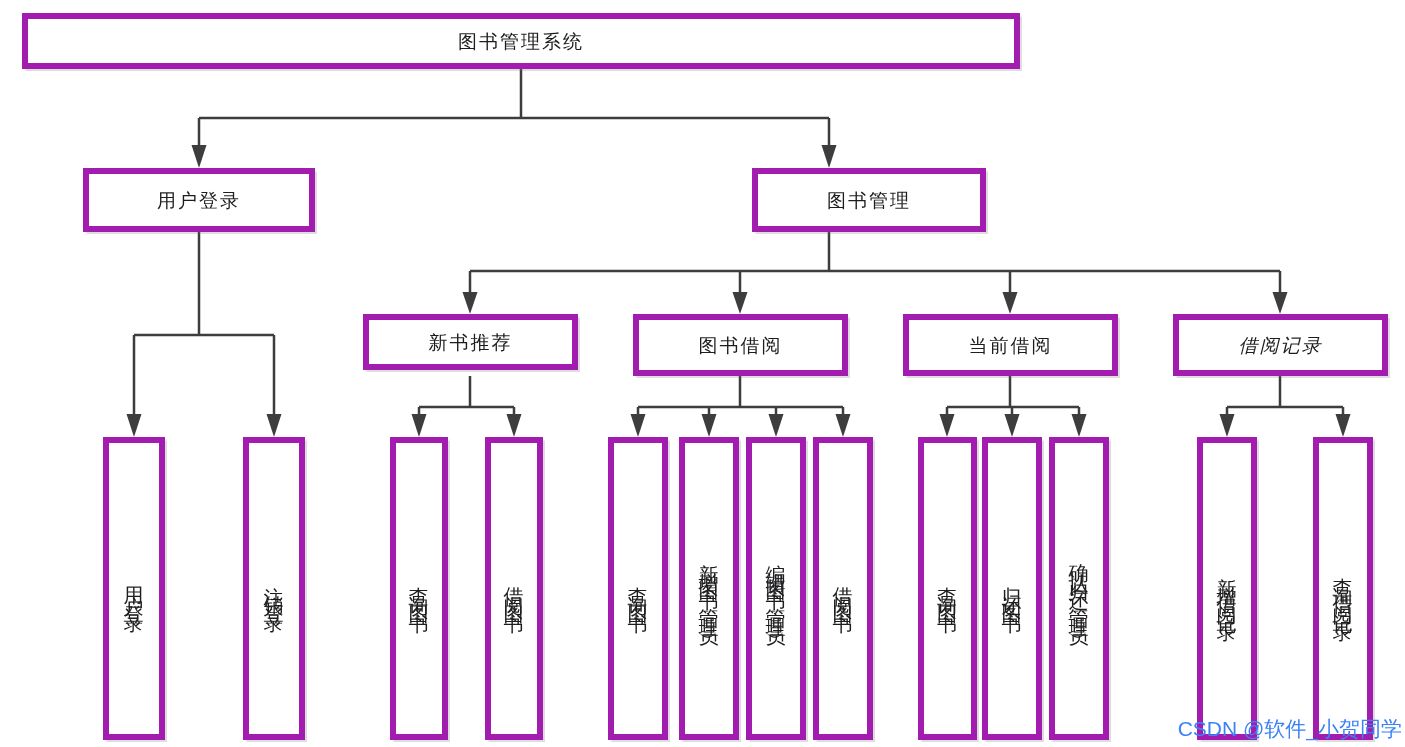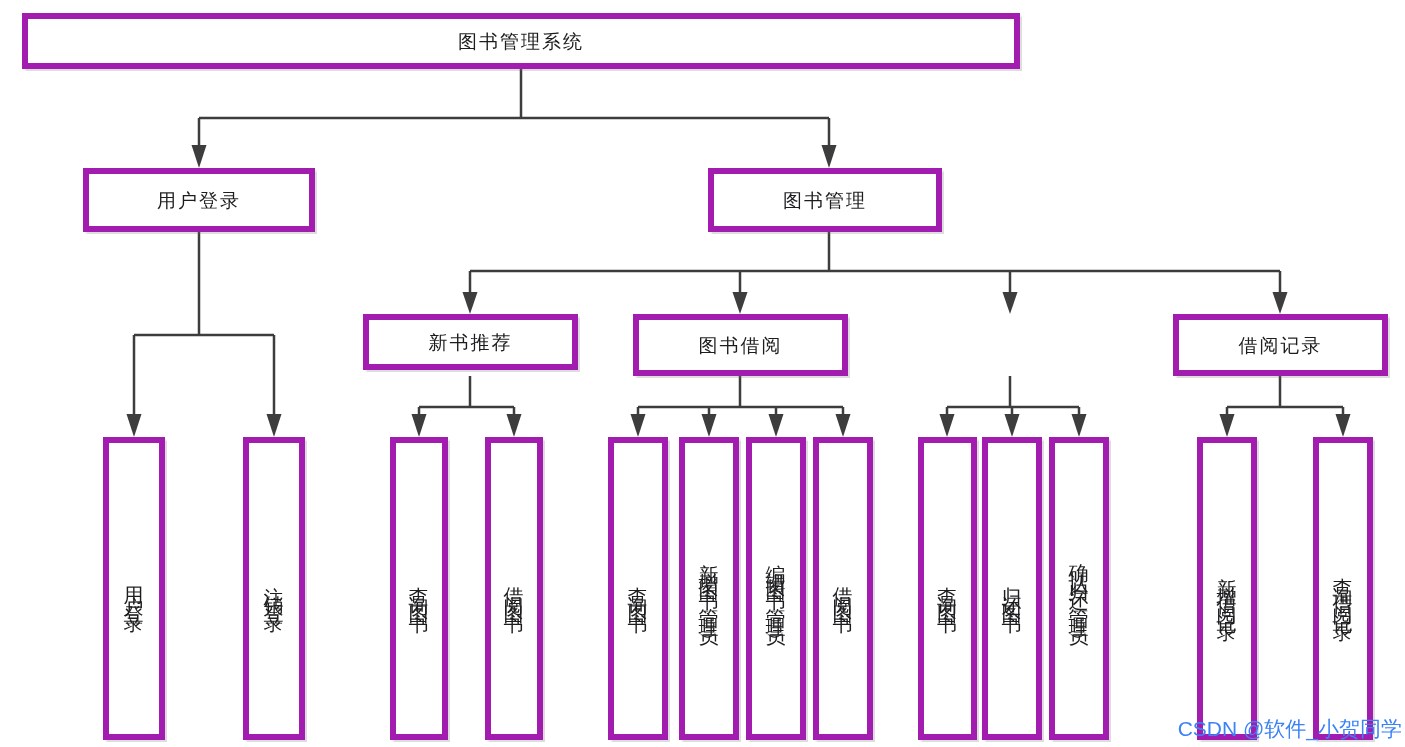--- a/index.html
+++ b/index.html
@@ -89,31 +89,34 @@
     </g>
   </svg>
 
   <div class="box h" style="left:22px;top:13px;width:998px;height:56px;">
     <span>图书管理系统</span>
   </div>
 
   <div class="box h" style="left:83px;top:168px;width:232px;height:64px;">
     <span>用户登录</span>
   </div>
-  <div class="box h" style="left:708px;top:168px;width:234px;height:64px;">
+  <div class="box h" style="left:752px;top:168px;width:234px;height:64px;">
     <span>图书管理</span>
   </div>
 
   <div class="box h" style="left:363px;top:314px;width:215px;height:56px;">
     <span>新书推荐</span>
   </div>
   <div class="box h" style="left:633px;top:314px;width:215px;height:62px;">
     <span>图书借阅</span>
   </div>
-  <div class="box h" style="left:1173px;top:314px;width:215px;height:62px;">
+  <div class="box h" style="left:903px;top:314px;width:215px;height:62px;">
+    <span>当前借阅</span>
+  </div>
+  <div class="box h" style="left:1173px;top:314px;width:215px;height:62px;font-style:italic;">
     <span>借阅记录</span>
   </div>
 
   <div class="box v" style="left:103px;top:437px;width:62px;height:303px;">
     <span>用户登录</span>
   </div>
   <div class="box v" style="left:243px;top:437px;width:62px;height:303px;">
     <span>注销登录</span>
   </div>
 

